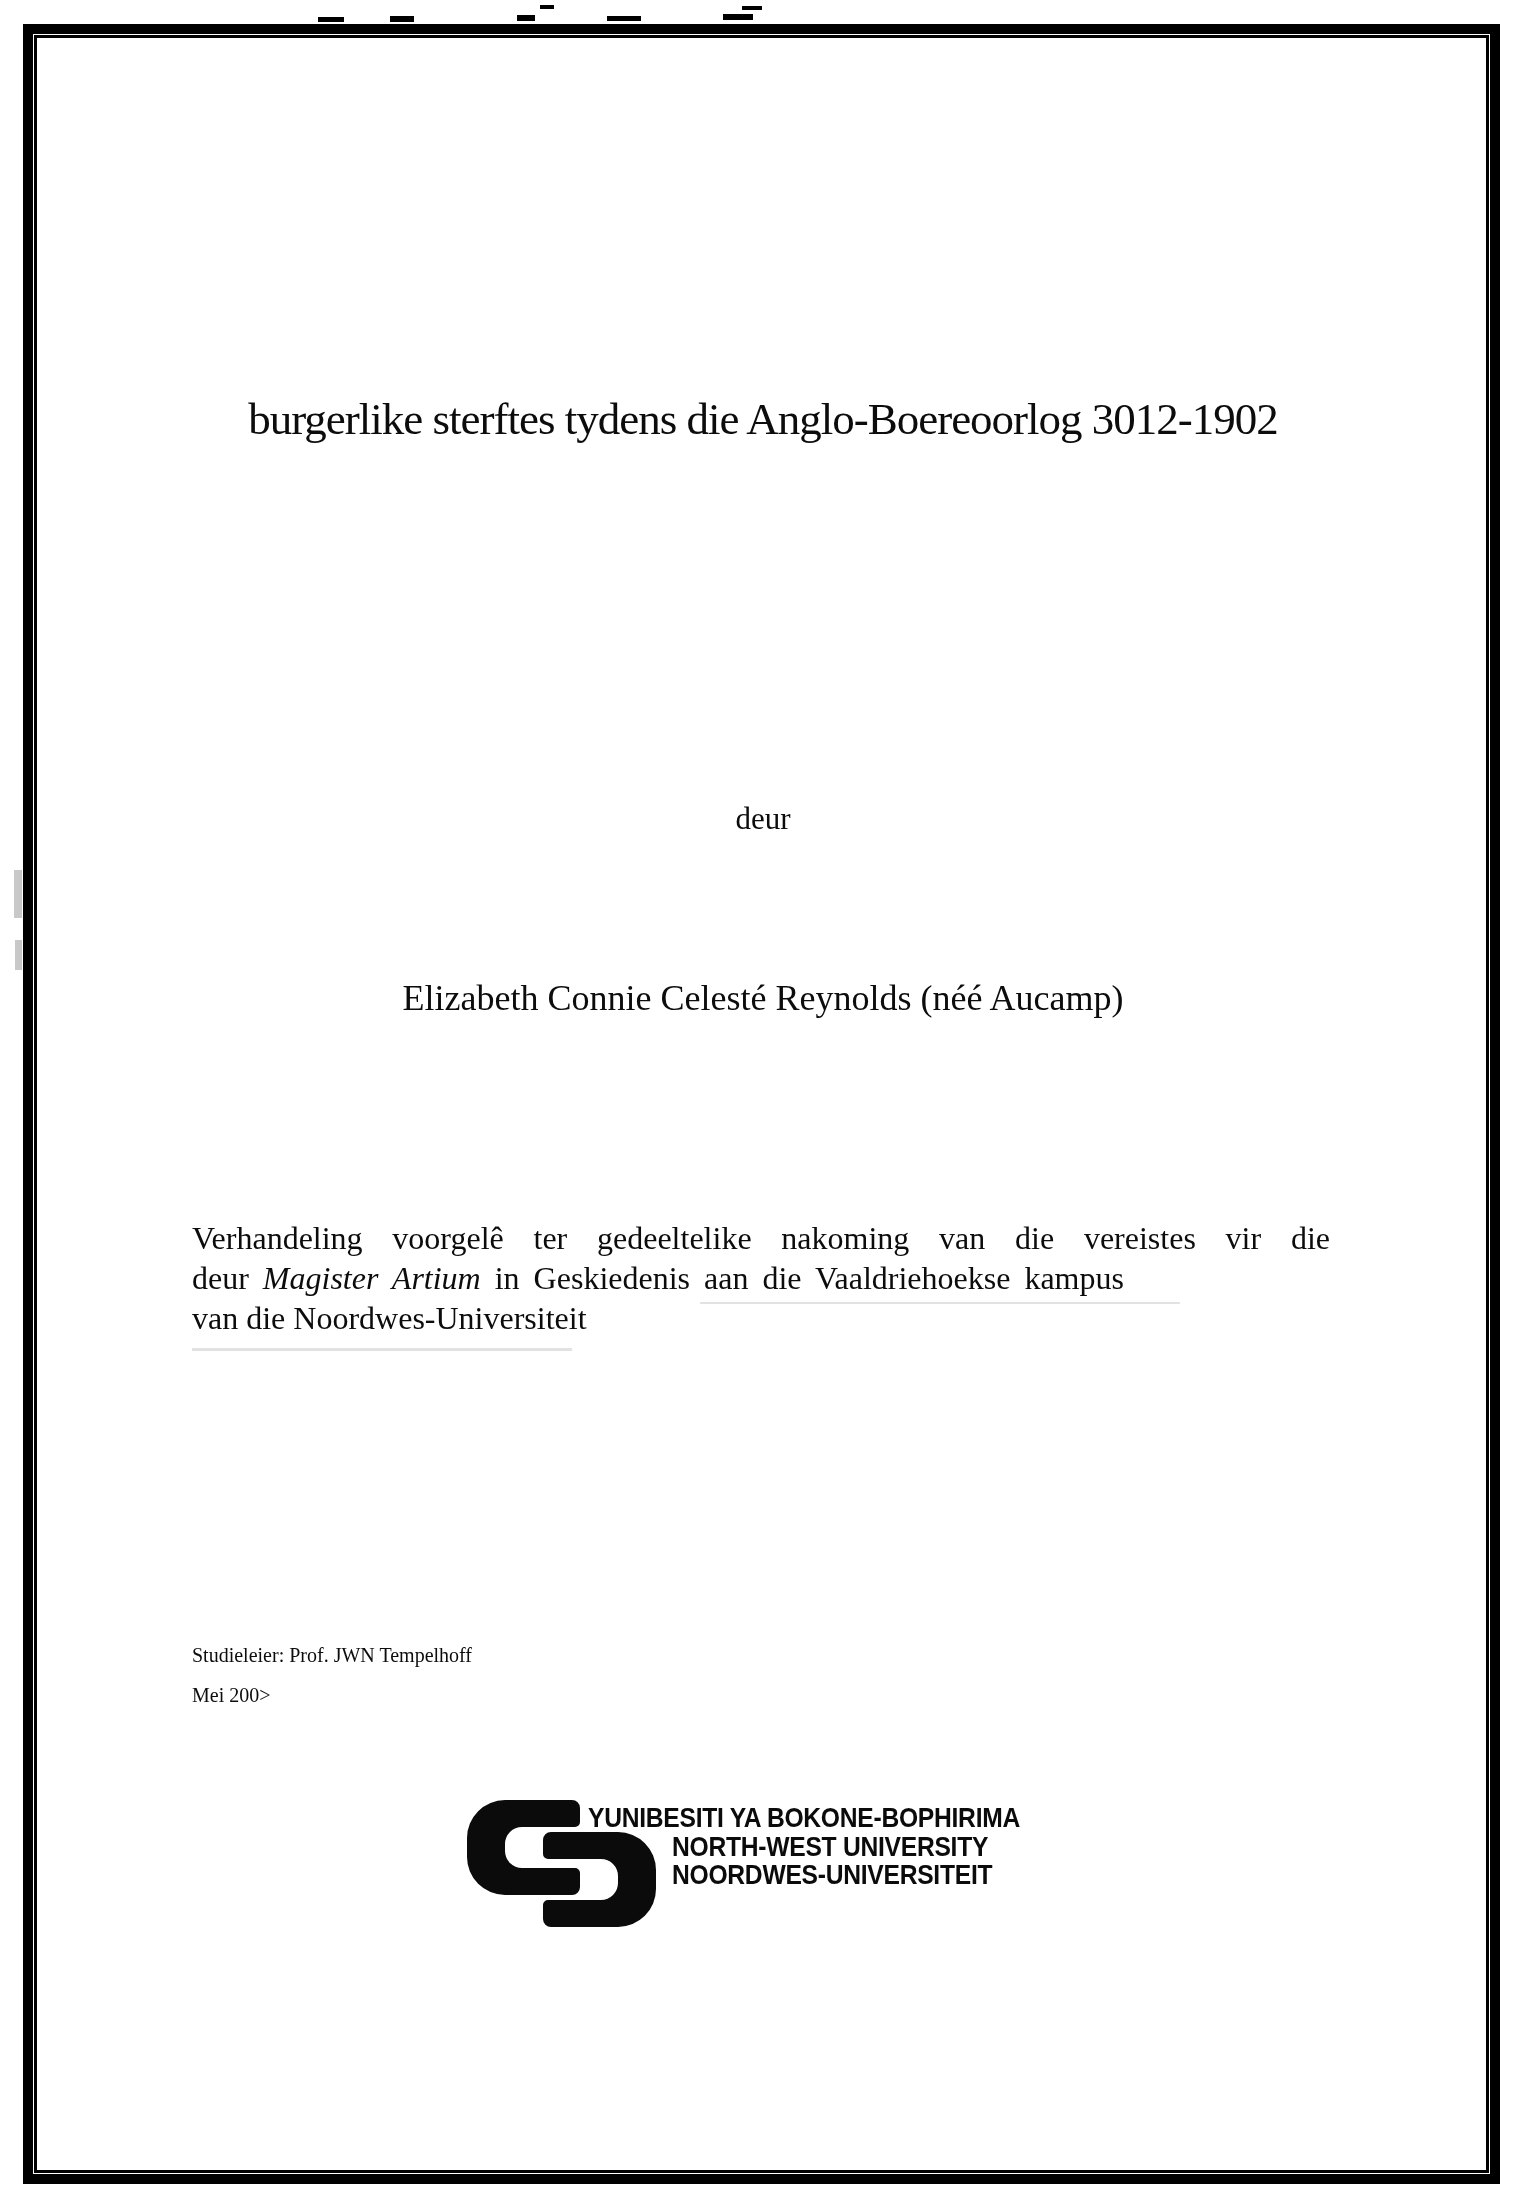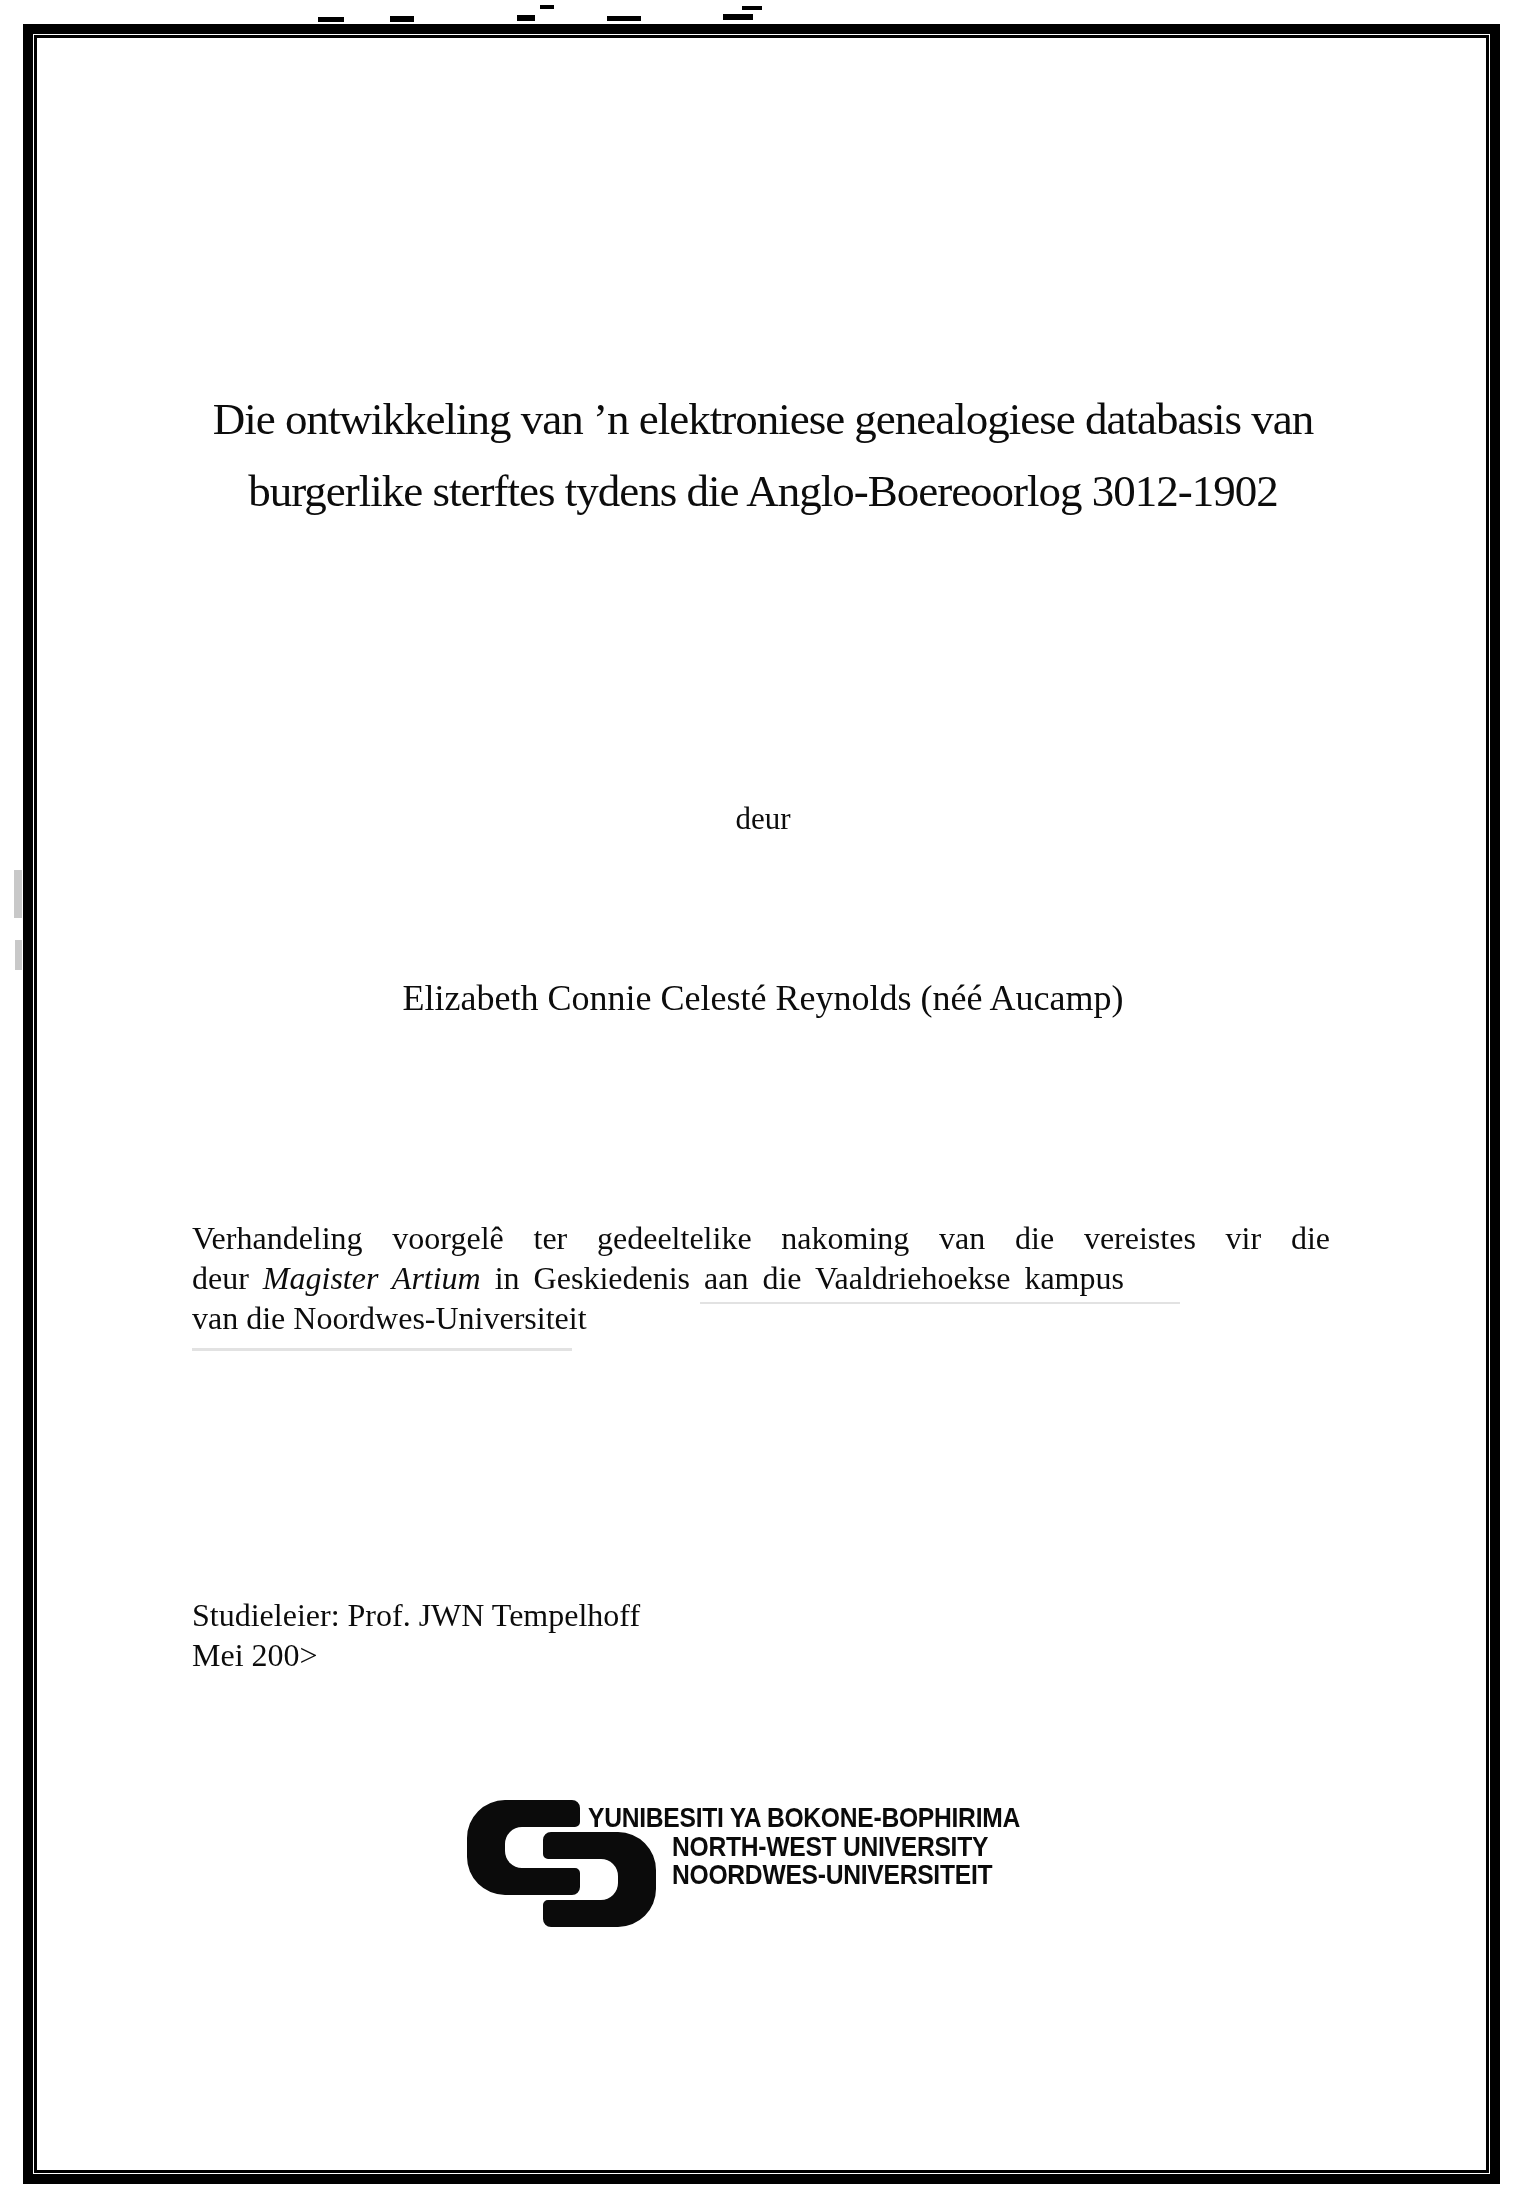--- a/index.html
+++ b/index.html
@@ -47,22 +47,22 @@
     position:absolute;left:192px;top:1218px;width:1138px;
     font-size:32px;line-height:40px;
   }
   .desc-line-just{
     text-align:justify;
     text-align-last:justify;
   }
   .desc-line-2{word-spacing:6px;}
   .italic{font-style:italic;}
   .supervisor-block{
-    position:absolute;left:192px;top:1595px;width:900px;
-    font-size:32px;line-height:40px;
+    position:absolute;left:192px;top:1635px;width:900px;
+    font-size:20px;line-height:40px;
   }
   
   .logo-mark{
     position:absolute;left:467px;top:1800px;
     width:189px;height:127px;
   }
   .logo-text{
     position:absolute;
     font-family:"Liberation Sans","DejaVu Sans",sans-serif;
     font-weight:bold;
@@ -82,21 +82,20 @@
   .artifact.faint{background:#bfbfbf;opacity:.45;}
 </style>
 </head>
 <body>
 
 <div class="outer-frame">
   <div class="inner-frame"></div>
 </div>
 
 <div class="center-col title-block">
-  <div>Die ontwikkeling van ’n elektroniese genealogiese databasis van</div>
   <div>burgerlike sterftes tydens die Anglo-Boereoorlog 3012-1902</div>
 </div>
 
 <div class="center-col byline">deur</div>
 
 <div class="center-col author">Elizabeth Connie Celesté Reynolds (néé Aucamp)</div>
 
 <div class="desc-block">
   <div class="desc-line-just">Verhandeling voorgelê ter gedeeltelike nakoming van die vereistes vir die</div>
   <div class="desc-line-2"><span>deur </span><span class="italic">Magister Artium</span><span> in Geskiedenis aan die Vaaldriehoekse kampus</span></div>

